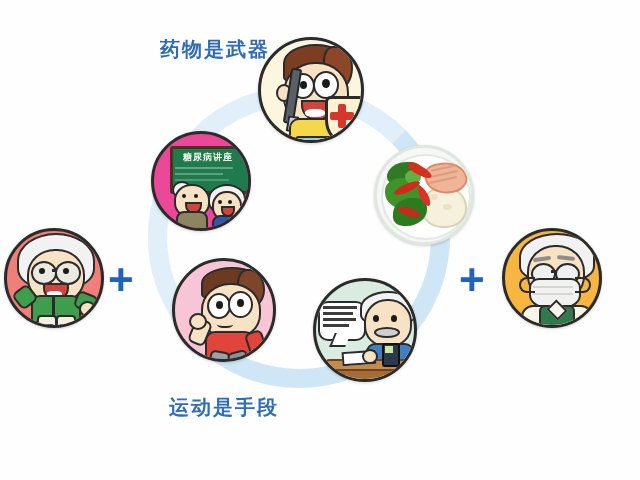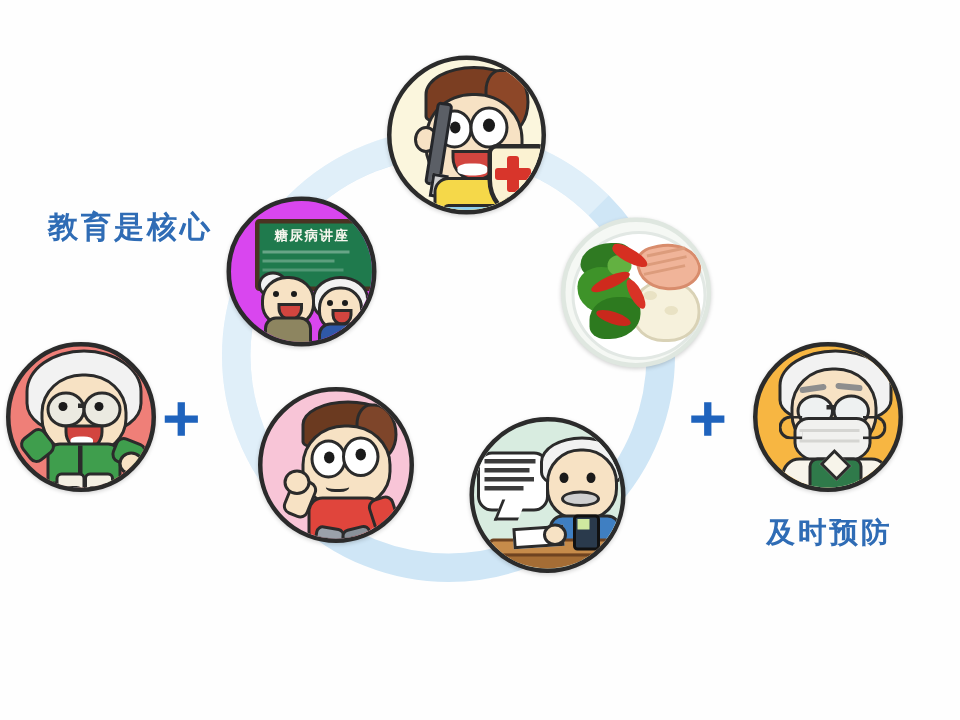--- a/index.html
+++ b/index.html
@@ -111,22 +111,23 @@
 
       <div class="body" style="left:28px;top:78px;width:46px;height:24px;background:#f5d849;border-radius:10px 10px 4px 4px;"></div>
 
       <div class="body" style="left:34px;top:96px;width:34px;height:12px;background:#8ed0ef;border-radius:4px;"></div>
 
       <div style="position:absolute;left:64px;top:56px;width:34px;height:42px;background:#fbf2d2;border:3px solid #2b2b2b;border-radius:6px 6px 50% 50%;"></div>
       <div style="position:absolute;left:77px;top:64px;width:8px;height:24px;background:#d8352b;border-radius:2px;"></div>
       <div style="position:absolute;left:69px;top:72px;width:24px;height:8px;background:#d8352b;border-radius:2px;"></div>
     </div>
   </div>
-
-  <div class="node" style="left:151px;top:131px;width:100px;height:100px;background:#d946ef;">
+  <div class="label l20" style="left:160px;top:38px;">药物是武器</div>
+
+  <div class="node" style="left:151px;top:131px;width:100px;height:100px;background:#ec4899;">
     <div class="fill">
 
       <div style="position:absolute;left:16px;top:12px;width:76px;height:42px;background:#1f7a4d;border:3px solid #4a3322;border-radius:3px;"></div>
       <div style="position:absolute;left:20px;top:17px;width:68px;height:12px;display:flex;align-items:center;justify-content:center;
                   color:#f6f6ee;font-size:9px;font-weight:bold;letter-spacing:1px;font-family:'Liberation Sans',sans-serif;">糖尿病讲座</div>
       <div style="position:absolute;left:21px;top:33px;width:58px;height:2px;background:rgba(255,255,255,.33);"></div>
       <div style="position:absolute;left:21px;top:39px;width:48px;height:2px;background:rgba(255,255,255,.28);"></div>
       <div style="position:absolute;left:21px;top:45px;width:54px;height:2px;background:rgba(255,255,255,.22);"></div>
 
       <div class="whitehair" style="left:18px;top:47px;width:16px;height:14px;"></div>
@@ -137,21 +138,20 @@
       <div class="body" style="left:22px;top:77px;width:28px;height:20px;background:#8d8560;border-radius:8px 8px 2px 2px;"></div>
 
       <div class="whitehair" style="left:54px;top:50px;width:34px;height:26px;border-radius:50% 50% 40% 40%;"></div>
       <div class="head" style="left:58px;top:57px;width:26px;height:26px;"></div>
       <div class="pupil" style="left:64px;top:66px;width:4px;height:4px;"></div>
       <div class="pupil" style="left:74px;top:66px;width:4px;height:4px;"></div>
       <div class="mouth" style="left:67px;top:72px;width:10px;height:7px;"></div>
       <div class="body" style="left:58px;top:81px;width:27px;height:17px;background:#2f58a8;border-radius:8px 8px 2px 2px;"></div>
     </div>
   </div>
-  <div class="label l20" style="left:32px;top:141px;">教育是核心</div>
 
   <div class="node soft" style="left:374px;top:145px;width:100px;height:100px;background:#f5f8f4;border-color:#dfe7e0;">
     <div class="fill">
 
       <div style="position:absolute;left:4px;top:6px;width:86px;height:82px;background:#ffffff;border:2px solid #e2e8e4;border-radius:50%;"></div>
 
       <div style="position:absolute;left:44px;top:38px;width:42px;height:38px;background:#f6f1dc;border:2px solid #d9d2b6;border-radius:50% 50% 46% 46%;"></div>
       <div style="position:absolute;left:52px;top:46px;width:9px;height:6px;background:#e9e2c4;border-radius:50%;"></div>
       <div style="position:absolute;left:66px;top:56px;width:9px;height:6px;background:#e9e2c4;border-radius:50%;"></div>
 
@@ -187,20 +187,21 @@
 
       <div class="limb" style="left:16px;top:58px;width:14px;height:22px;transform:rotate(22deg);"></div>
       <div class="limb" style="left:14px;top:52px;width:14px;height:13px;border-radius:50%;"></div>
 
       <div class="body" style="left:72px;top:70px;width:14px;height:20px;background:#e0453c;border-radius:6px;transform:rotate(-18deg);"></div>
 
       <div class="body" style="left:34px;top:90px;width:16px;height:18px;background:#9aa1aa;border-radius:5px;transform:rotate(10deg);"></div>
       <div class="body" style="left:54px;top:90px;width:16px;height:18px;background:#8a9199;border-radius:5px;transform:rotate(-14deg);"></div>
     </div>
   </div>
+  <div class="label l20" style="left:169px;top:396px;">运动是手段</div>
 
   <div class="node" style="left:313px;top:278px;width:104px;height:104px;background:#d8ece0;">
     <div class="fill">
 
       <div style="position:absolute;left:2px;top:20px;width:44px;height:36px;background:#fff;border:2.5px solid #2b2b2b;border-radius:10px;"></div>
       <div style="position:absolute;left:16px;top:52px;width:14px;height:12px;background:#fff;border-left:2.5px solid #2b2b2b;border-bottom:2.5px solid #2b2b2b;transform:skewX(-22deg);"></div>
       <div style="position:absolute;left:7px;top:25px;width:34px;height:3px;background:#3c3c3c;"></div>
       <div style="position:absolute;left:7px;top:31px;width:30px;height:3px;background:#3c3c3c;"></div>
       <div style="position:absolute;left:7px;top:37px;width:33px;height:3px;background:#3c3c3c;"></div>
       <div style="position:absolute;left:7px;top:43px;width:26px;height:3px;background:#3c3c3c;"></div>
@@ -270,18 +271,17 @@
       <div style="position:absolute;left:28px;top:62px;width:40px;height:2px;background:#d5d5d2;"></div>
 
       <div style="position:absolute;left:14px;top:46px;width:14px;height:12px;border:2.5px solid #2b2b2b;border-right:none;border-radius:14px 0 0 14px;"></div>
       <div style="position:absolute;left:70px;top:46px;width:14px;height:12px;border:2.5px solid #2b2b2b;border-left:none;border-radius:0 14px 14px 0;"></div>
 
       <div class="body" style="left:16px;top:74px;width:68px;height:28px;background:#f7f4ea;border-radius:12px 12px 0 0;"></div>
       <div class="body" style="left:34px;top:74px;width:32px;height:28px;background:#2f7a4a;border-radius:6px 6px 0 0;"></div>
       <div style="position:absolute;left:44px;top:72px;width:12px;height:10px;background:#f7f4ea;border:2px solid #2b2b2b;transform:rotate(45deg);"></div>
     </div>
   </div>
-  <div class="label l18 two" style="left:505px;top:345px;width:96px;">及时预防</div>
 
   <div class="plus" style="left:108px;top:258px;">+</div>
   <div class="plus" style="left:459px;top:258px;">+</div>
 
 </div>
 
 </body></html>

